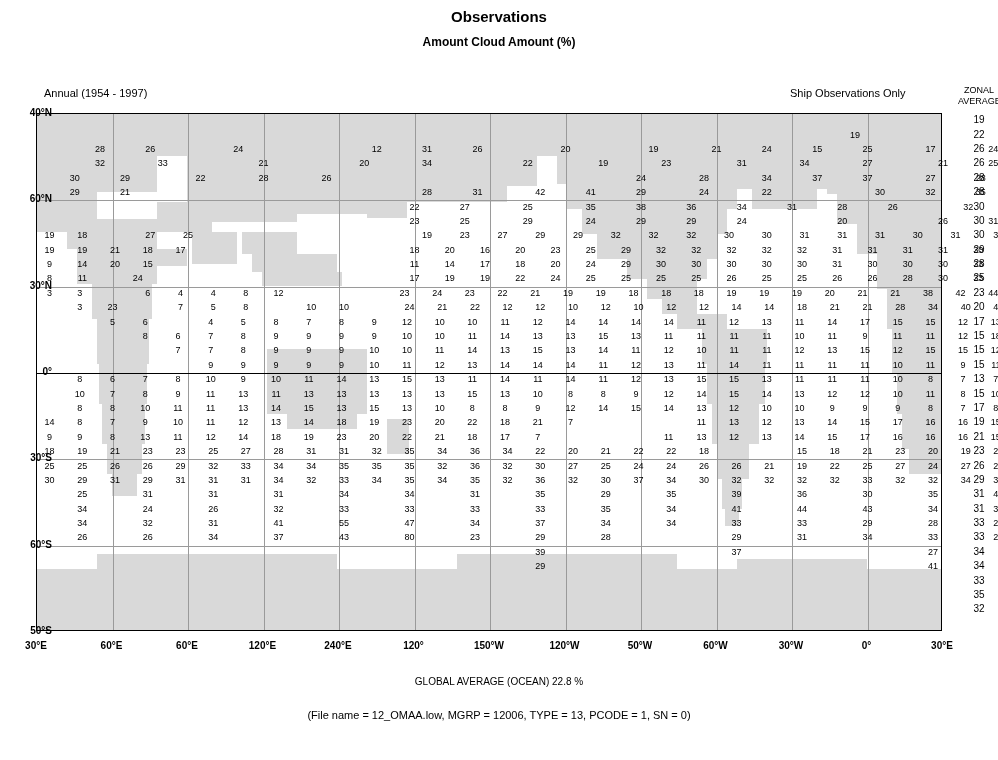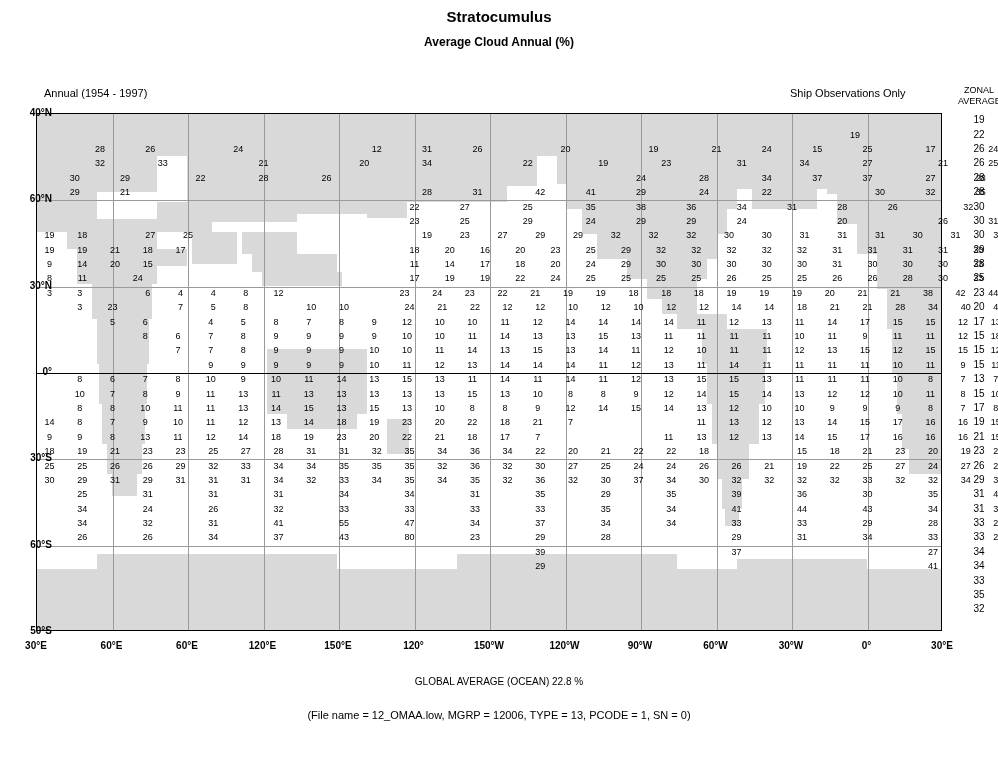--- a/index.html
+++ b/index.html
@@ -52,22 +52,22 @@
   .globalavg{
     position:absolute;top:676px;left:0;width:998px;text-align:center;font-size:10px;
   }
   .filename{
     position:absolute;top:709px;left:0;width:998px;text-align:center;font-size:11px;
   }
 </style>
 </head>
 <body>
 
-<div class="title">Stratocumulus</div>
-<div class="subtitle">Average Cloud Annual (%)</div>
+<div class="title">Observations</div>
+<div class="subtitle">Amount Cloud Amount (%)</div>
 <div class="period">Annual (1954 - 1997)</div>
 <div class="source">Ship Observations Only</div>
 <div class="zonal-head">
   <span>ZONAL</span><br>
   <span>AVERAGE</span>
 </div>
 
 <div id="map">
   <div id="ocean"></div>
   <svg id="landmasses" width="904" height="516" style="position:absolute;left:0;top:0;">
@@ -775,25 +775,25 @@
     <div class="ylab" style="top: 366px;">0°</div>
     <div class="ylab" style="top: 452.333px;">30°S</div>
     <div class="ylab" style="top: 538.667px;">60°S</div>
     <div class="ylab" style="top: 625px;">50°S</div>
   </div>
 <div id="xlabels">
     <div class="xlab" style="left: 6px;">30°E</div>
     <div class="xlab" style="left: 81.5px;">60°E</div>
     <div class="xlab" style="left: 157px;">60°E</div>
     <div class="xlab" style="left: 232.5px;">120°E</div>
-    <div class="xlab" style="left: 308px;">150°E</div>
+    <div class="xlab" style="left: 308px;">240°E</div>
     <div class="xlab" style="left: 383.5px;">120°</div>
     <div class="xlab" style="left: 459px;">150°W</div>
     <div class="xlab" style="left: 534.5px;">120°W</div>
-    <div class="xlab" style="left: 610px;">90°W</div>
+    <div class="xlab" style="left: 610px;">50°W</div>
     <div class="xlab" style="left: 685.5px;">60°W</div>
     <div class="xlab" style="left: 761px;">30°W</div>
     <div class="xlab" style="left: 836.5px;">0°</div>
     <div class="xlab" style="left: 912px;">30°E</div>
   </div>
 <div id="zonals">
     <div class="zonal" style="top: 114.194px;">19</div>
     <div class="zonal" style="top: 128.583px;">22</div>
     <div class="zonal" style="top: 142.972px;">26</div>
     <div class="zonal" style="top: 157.361px;">26</div>

